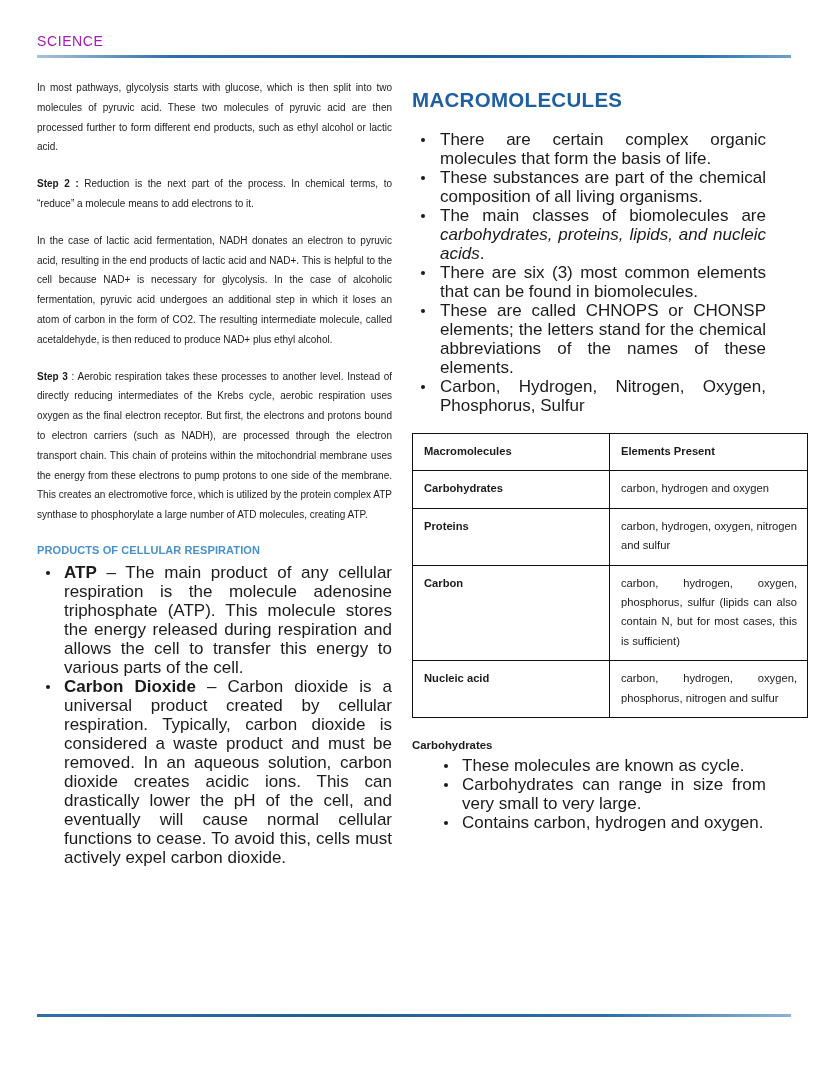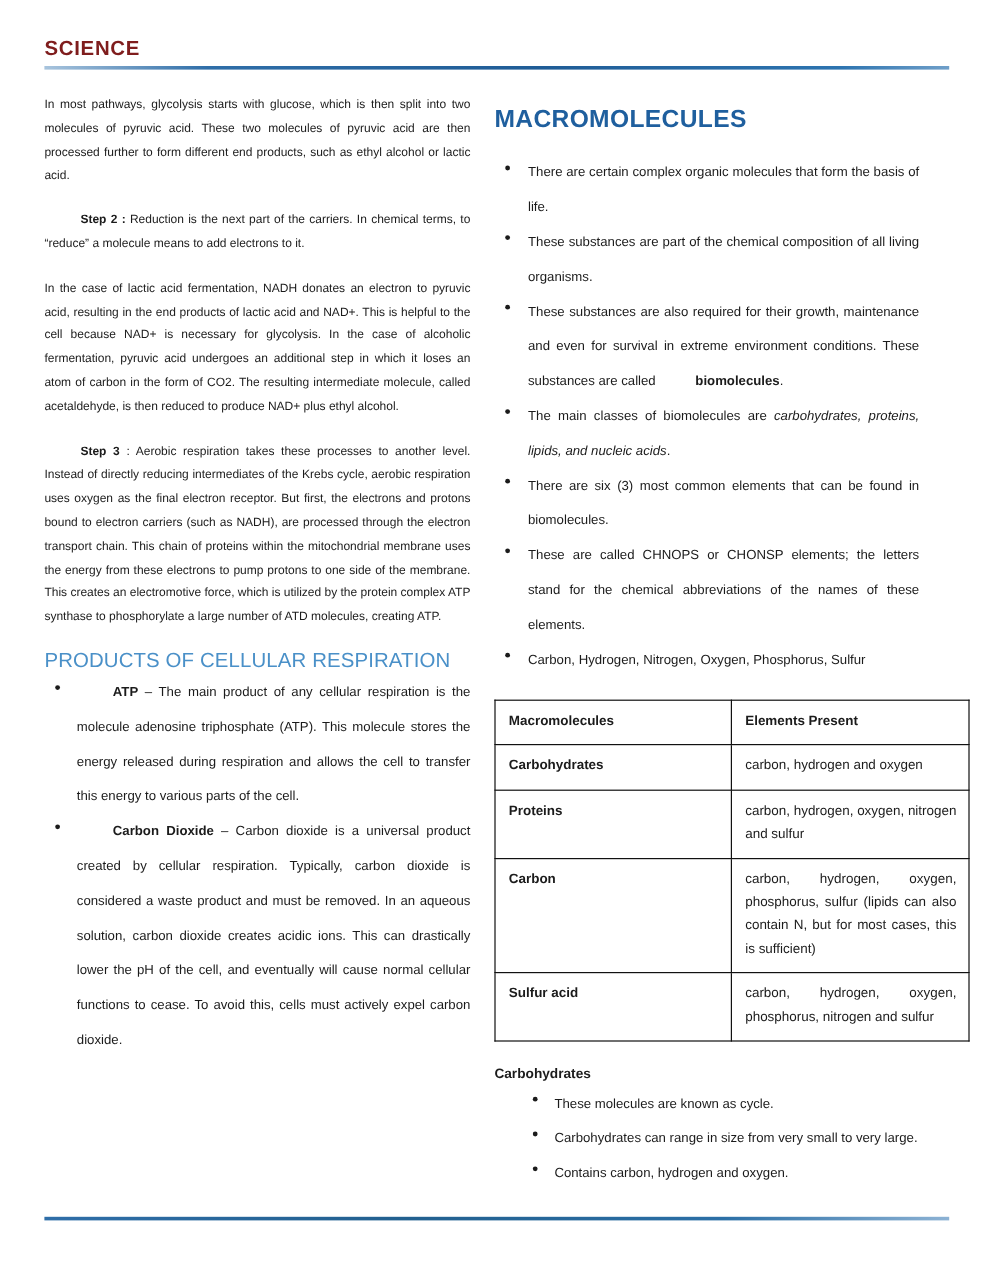--- a/index.html
+++ b/index.html
@@ -21,24 +21,24 @@
   }
 
   
   .page-header {
     position: absolute;
     left: 37px;
     top: 33px;
     width: 754px;
   }
   .header-title {
-    font-size: 17px;
+    font-size: 14px;
     letter-spacing: 0.6px;
-    color: #7f1d1d;
-    font-weight: 700;
+    color: #a21caf;
+    font-weight: 400;
     line-height: 16px;
   }
   .header-rule {
     margin-top: 6px;
     height: 3px;
     width: 754px;
     background: linear-gradient(to right, #a8c4dd 0%, #2f6ea8 18%, #1f5c96 55%, #2d74b0 88%, #6f9fc9 100%);
   }
 
   
@@ -71,25 +71,25 @@
     width: 354px;
   }
 
   p.body {
     margin: 0 0 17px 0;
     font-size: 10px;
     line-height: 19.8px;
     text-align: justify;
     color: #1b1b1b;
   }
-  b, strong { font-weight: bold; margin-left: 30px; }
+  b, strong { font-weight: bold; }
 
   .section-head-light {
-    font-size: 17px;
-    font-weight: normal;
+    font-size: 11px;
+    font-weight: bold;
     color: #4a90c8;
     letter-spacing: 0.1px;
     margin: 4px 0 4px 0;
     line-height: 17px;
   }
 
   .title-macro {
     font-size: 20.5px;
     font-weight: bold;
     color: #1f5f9e;
@@ -101,22 +101,22 @@
   
   ul.bullets {
     list-style: none;
     margin: 0;
     padding: 0;
   }
   ul.bullets > li {
     position: relative;
     padding-left: 28px;
     margin-bottom: 0px;
-    font-size: 11px;
-    line-height: 29px;
+    font-size: 17px;
+    line-height: 19px;
     text-align: justify;
     color: #1b1b1b;
   }
   ul.bullets > li .dot {
     position: absolute;
     left: 9px;
     top: 8px;
     width: 4px;
     height: 4px;
     border-radius: 50%;
@@ -172,21 +172,21 @@
     <div class="header-title">SCIENCE</div>
     <div class="header-rule"></div>
   </div>
 
   <div class="columns">
 
     <div class="col col-left">
 
       <p class="body">In most pathways, glycolysis starts with glucose, which is then split into two molecules of pyruvic acid. These two molecules of pyruvic acid are then processed further to form different end products, such as ethyl alcohol or lactic acid.</p>
 
-      <p class="body"><b>Step 2 :</b><span> Reduction is the next part of the carriers. In chemical terms, to “reduce” a molecule means to add electrons to it.</span></p>
+      <p class="body"><b>Step 2 :</b><span> Reduction is the next part of the process. In chemical terms, to “reduce” a molecule means to add electrons to it.</span></p>
 
       <p class="body">In the case of lactic acid fermentation, NADH donates an electron to pyruvic acid, resulting in the end products of lactic acid and NAD+. This is helpful to the cell because NAD+ is necessary for glycolysis. In the case of alcoholic fermentation, pyruvic acid undergoes an additional step in which it loses an atom of carbon in the form of CO2. The resulting intermediate molecule, called acetaldehyde, is then reduced to produce NAD+ plus ethyl alcohol.</p>
 
       <p class="body"><b>Step 3</b><span> : Aerobic respiration takes these processes to another level. Instead of directly reducing intermediates of the Krebs cycle, aerobic respiration uses oxygen as the final electron receptor. But first, the electrons and protons bound to electron carriers (such as NADH), are processed through the electron transport chain. This chain of proteins within the mitochondrial membrane uses the energy from these electrons to pump protons to one side of the membrane. This creates an electromotive force, which is utilized by the protein complex ATP synthase to phosphorylate a large number of ATD molecules, creating ATP.</span></p>
 
       <div class="section-head-light">PRODUCTS OF CELLULAR RESPIRATION</div>
 
       <ul class="bullets left-list">
         <li>
           <span class="dot"></span><b>ATP</b><span> – The main product of any cellular respiration is the molecule adenosine triphosphate (ATP). This molecule stores the energy released during respiration and allows the cell to transfer this energy to various parts of the cell.</span>
@@ -198,21 +198,20 @@
 
     </div>
 
     <div class="col col-right">
 
       <div class="title-macro">MACROMOLECULES</div>
 
       <ul class="bullets">
         <li><span class="dot"></span><span>There are certain complex organic molecules that form the basis of life.</span></li>
         <li><span class="dot"></span><span>These substances are part of the chemical composition of all living organisms.</span></li>
-        <li><span class="dot"></span><span>These substances are also required for their growth, maintenance and even for survival in extreme environment conditions. These substances are called </span><b>biomolecules</b><span>.</span></li>
         <li><span class="dot"></span><span>The main classes of biomolecules are </span><i>carbohydrates, proteins, lipids, and nucleic acids</i><span>.</span></li>
         <li><span class="dot"></span><span>There are six (3) most common elements that can be found in biomolecules.</span></li>
         <li><span class="dot"></span><span>These are called CHNOPS or CHONSP elements; the letters stand for the chemical abbreviations of the names of these elements.</span></li>
         <li><span class="dot"></span><span>Carbon, Hydrogen, Nitrogen, Oxygen, Phosphorus, Sulfur</span></li>
       </ul>
 
       <table class="macro-table">
         <tbody>
             <tr class="head">
           <td class="c1">Macromolecules</td>
@@ -224,21 +223,21 @@
         </tr>
         <tr>
           <td class="c1">Proteins</td>
           <td class="c2">carbon, hydrogen, oxygen, nitrogen and sulfur</td>
         </tr>
         <tr>
           <td class="c1">Carbon</td>
           <td class="c2">carbon, hydrogen, oxygen, phosphorus, sulfur (lipids can also contain N, but for most cases, this is sufficient)</td>
         </tr>
         <tr>
-          <td class="c1">Sulfur acid</td>
+          <td class="c1">Nucleic acid</td>
           <td class="c2">carbon, hydrogen, oxygen, phosphorus, nitrogen and sulfur</td>
         </tr>
       </tbody>
         </table>
 
       <div class="sub-head">Carbohydrates</div>
 
       <ul class="bullets indent-sub">
         <li><span class="dot"></span><span>These molecules are known as cycle.</span></li>
         <li><span class="dot"></span><span>Carbohydrates can range in size from very small to very large.</span></li>

